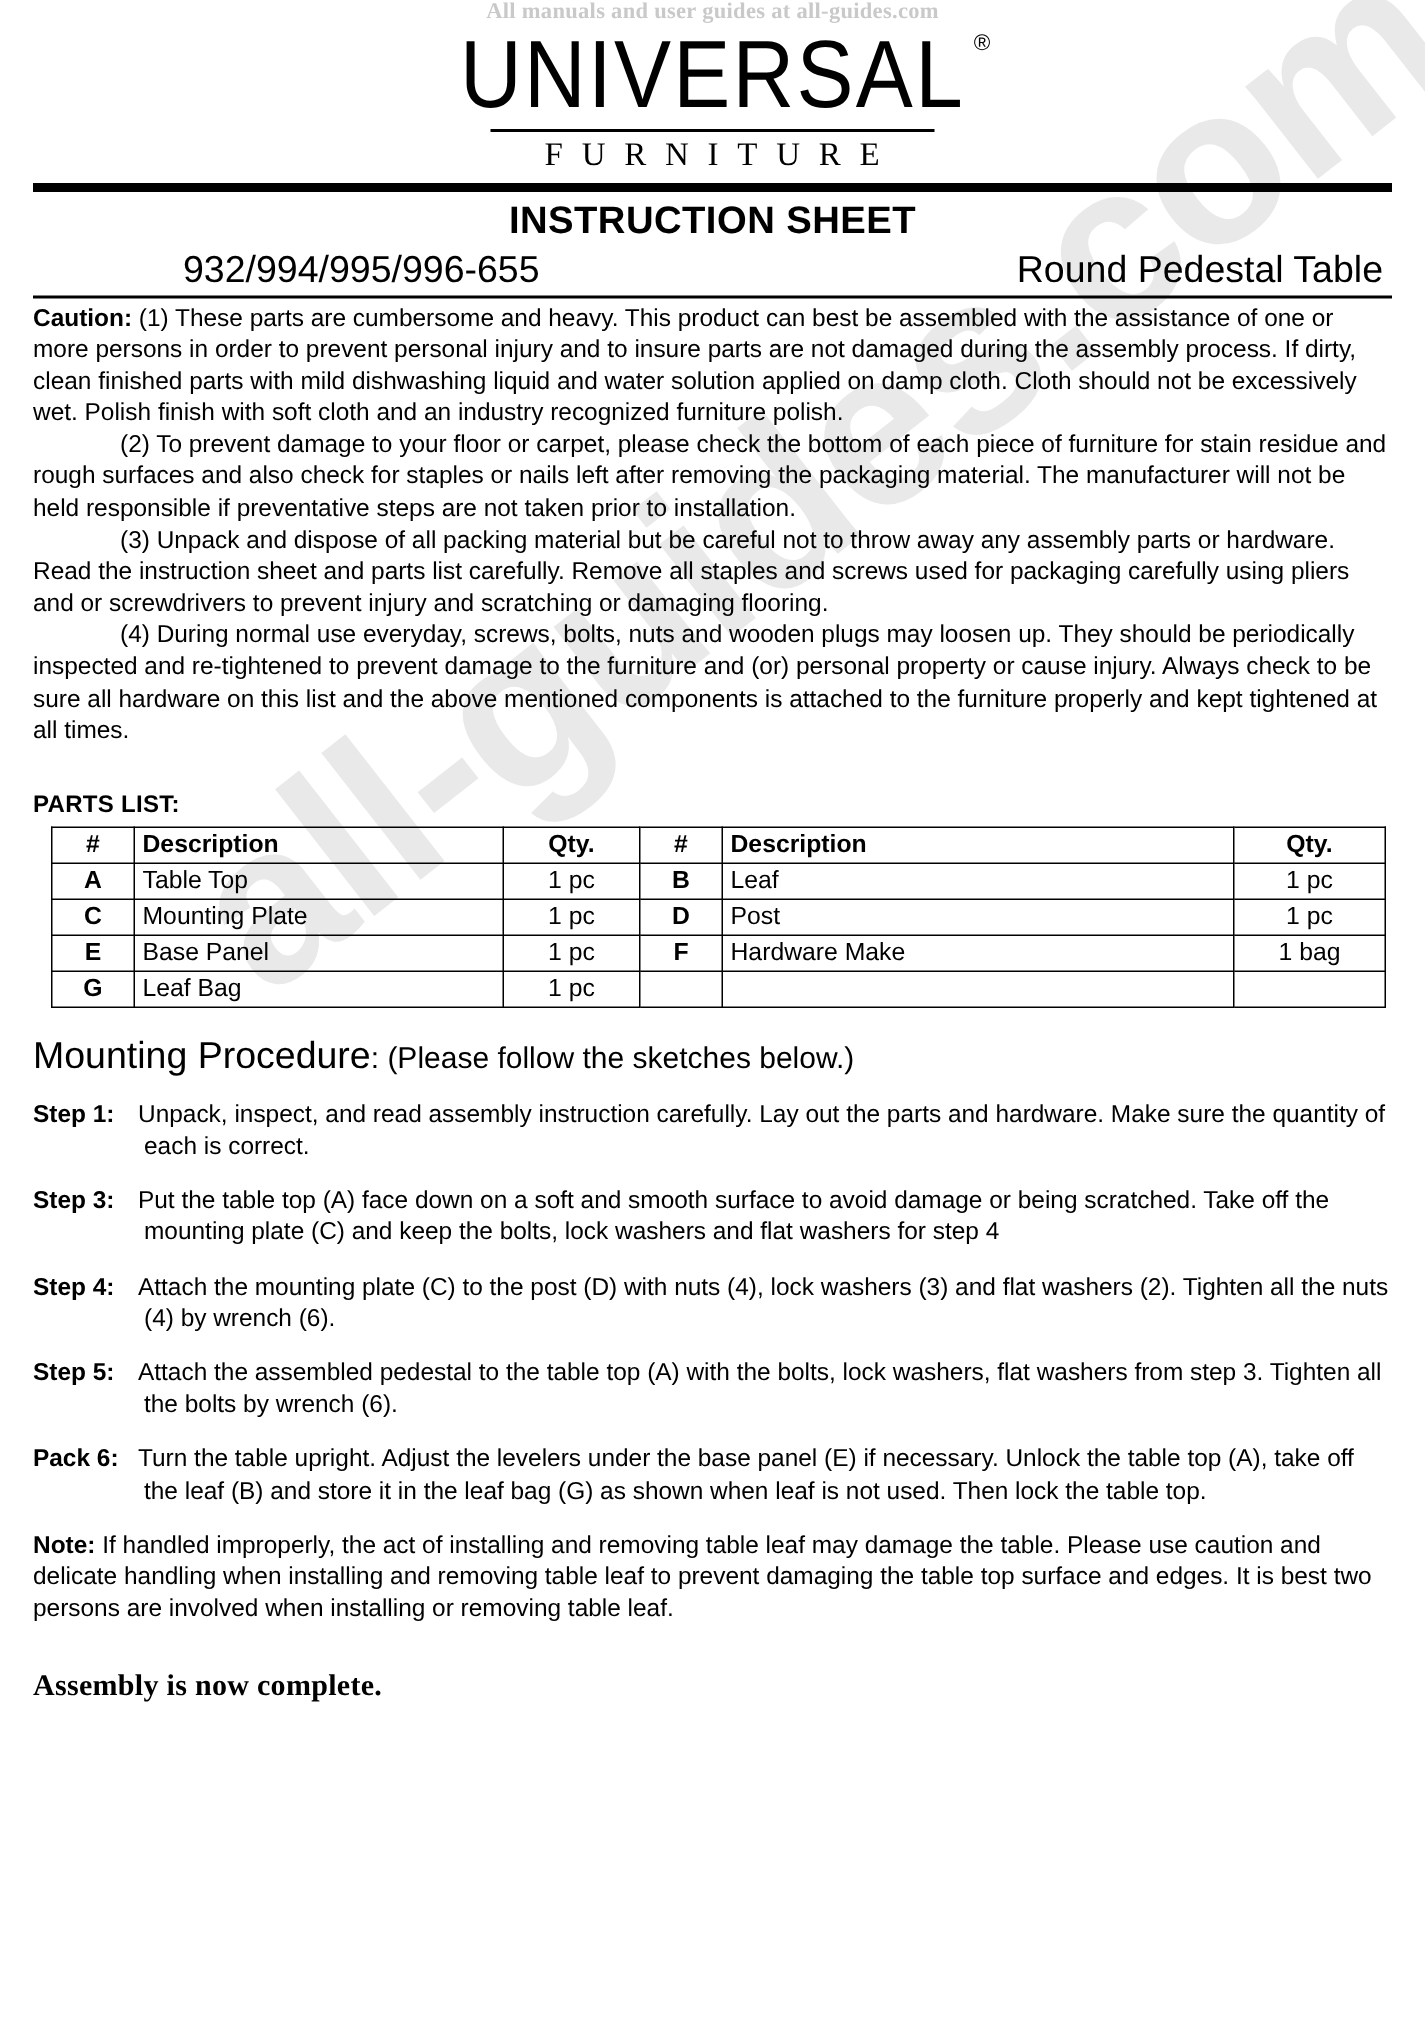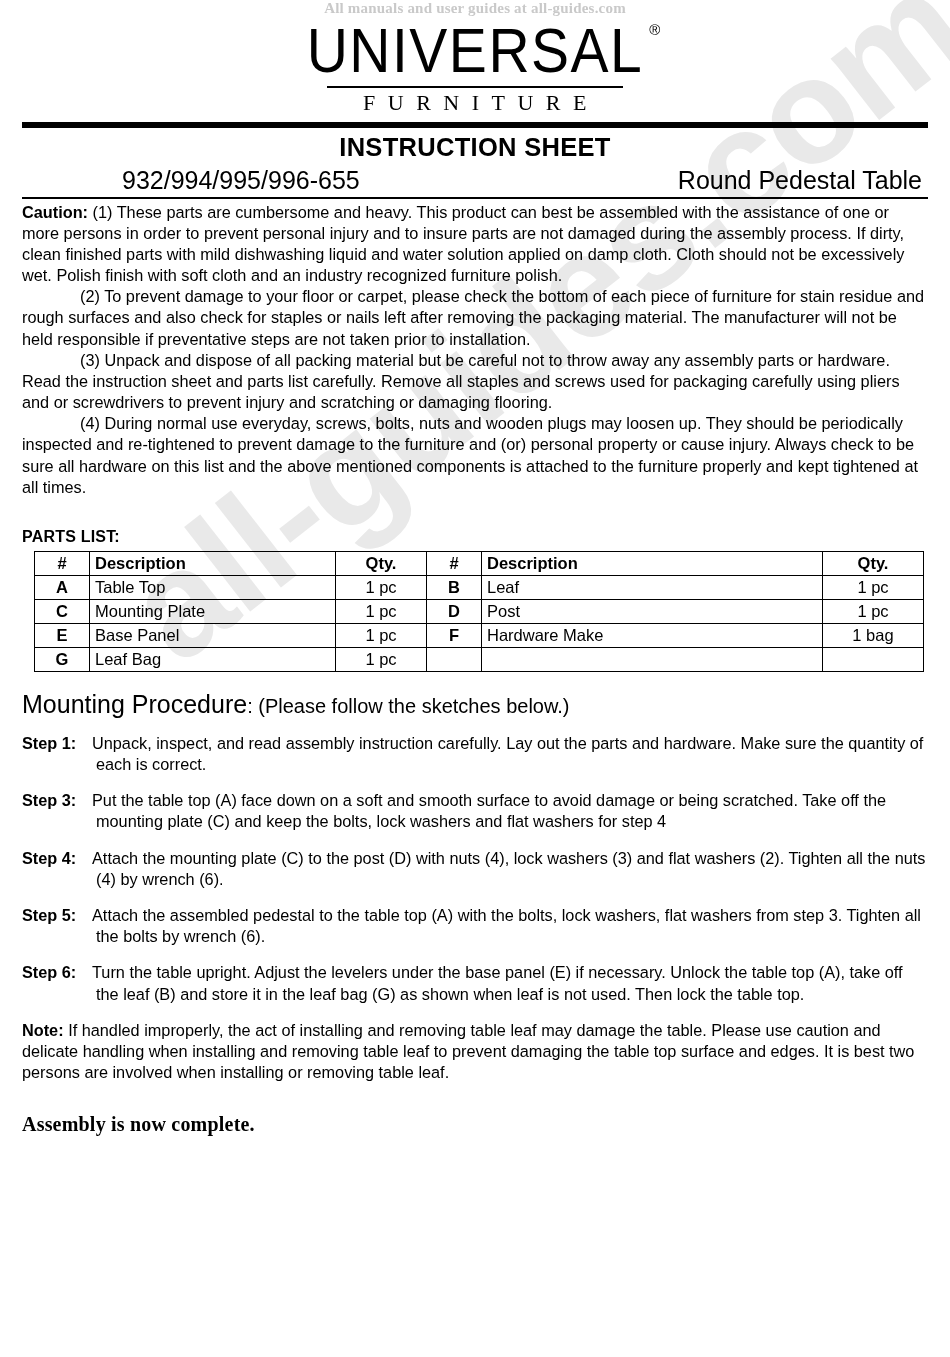--- a/index.html
+++ b/index.html
@@ -319,21 +319,21 @@
     <div class="step">
       <span class="step-label">Step 3:</span><span class="step-text">Put the table top (A) face down on a soft and smooth surface to avoid damage or being scratched.  Take off the mounting plate (C) and keep the bolts, lock washers and flat washers for step 4</span>
     </div>
     <div class="step">
       <span class="step-label">Step 4:</span><span class="step-text">Attach the mounting plate (C) to the post (D) with nuts (4), lock washers (3) and flat washers (2).  Tighten all the nuts (4) by wrench (6).</span>
     </div>
     <div class="step">
       <span class="step-label">Step 5:</span><span class="step-text">Attach the assembled pedestal to the table top (A) with the bolts, lock washers, flat washers from step 3.  Tighten all the bolts by wrench (6).</span>
     </div>
     <div class="step">
-      <span class="step-label">Step 6:</span><span class="step-text">Turn the table upright.  Adjust the levelers under the base panel (E) if necessary.  Unlock the table top (A), take off the leaf (B) and store it in the leaf bag (G) as shown when leaf is not used.  Then lock the table top.</span>
+      <span class="step-label">Pack 6:</span><span class="step-text">Turn the table upright.  Adjust the levelers under the base panel (E) if necessary.  Unlock the table top (A), take off the leaf (B) and store it in the leaf bag (G) as shown when leaf is not used.  Then lock the table top.</span>
     </div>
   </div>
 
   <div class="note-block">
     <span class="note-label">Note:</span><span> If handled improperly, the act of installing and removing table leaf may damage the table. Please use caution and delicate handling when installing and removing table leaf to prevent damaging the table top surface and edges.  It is best two persons are involved when installing or removing table leaf.</span>
   </div>
 
   <div class="complete-line">Assembly is now complete.</div>
 
 </div>

